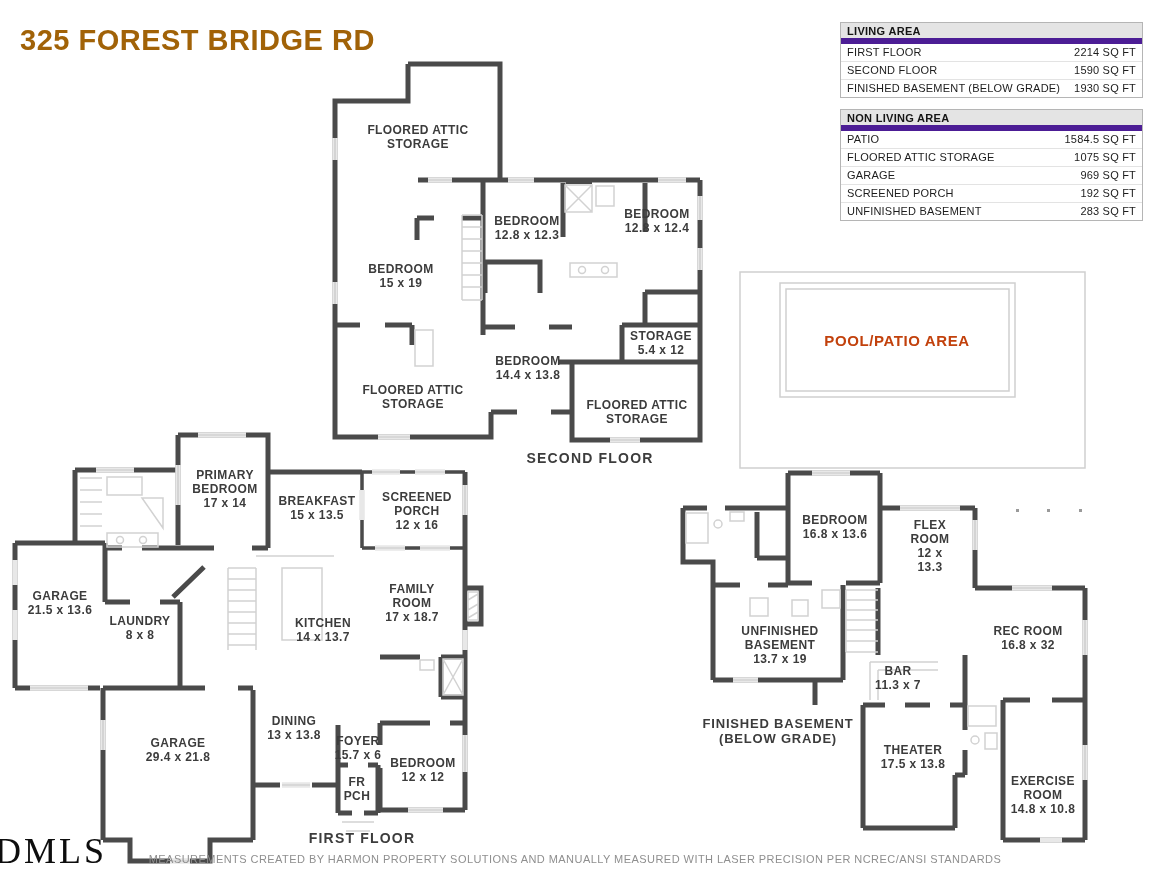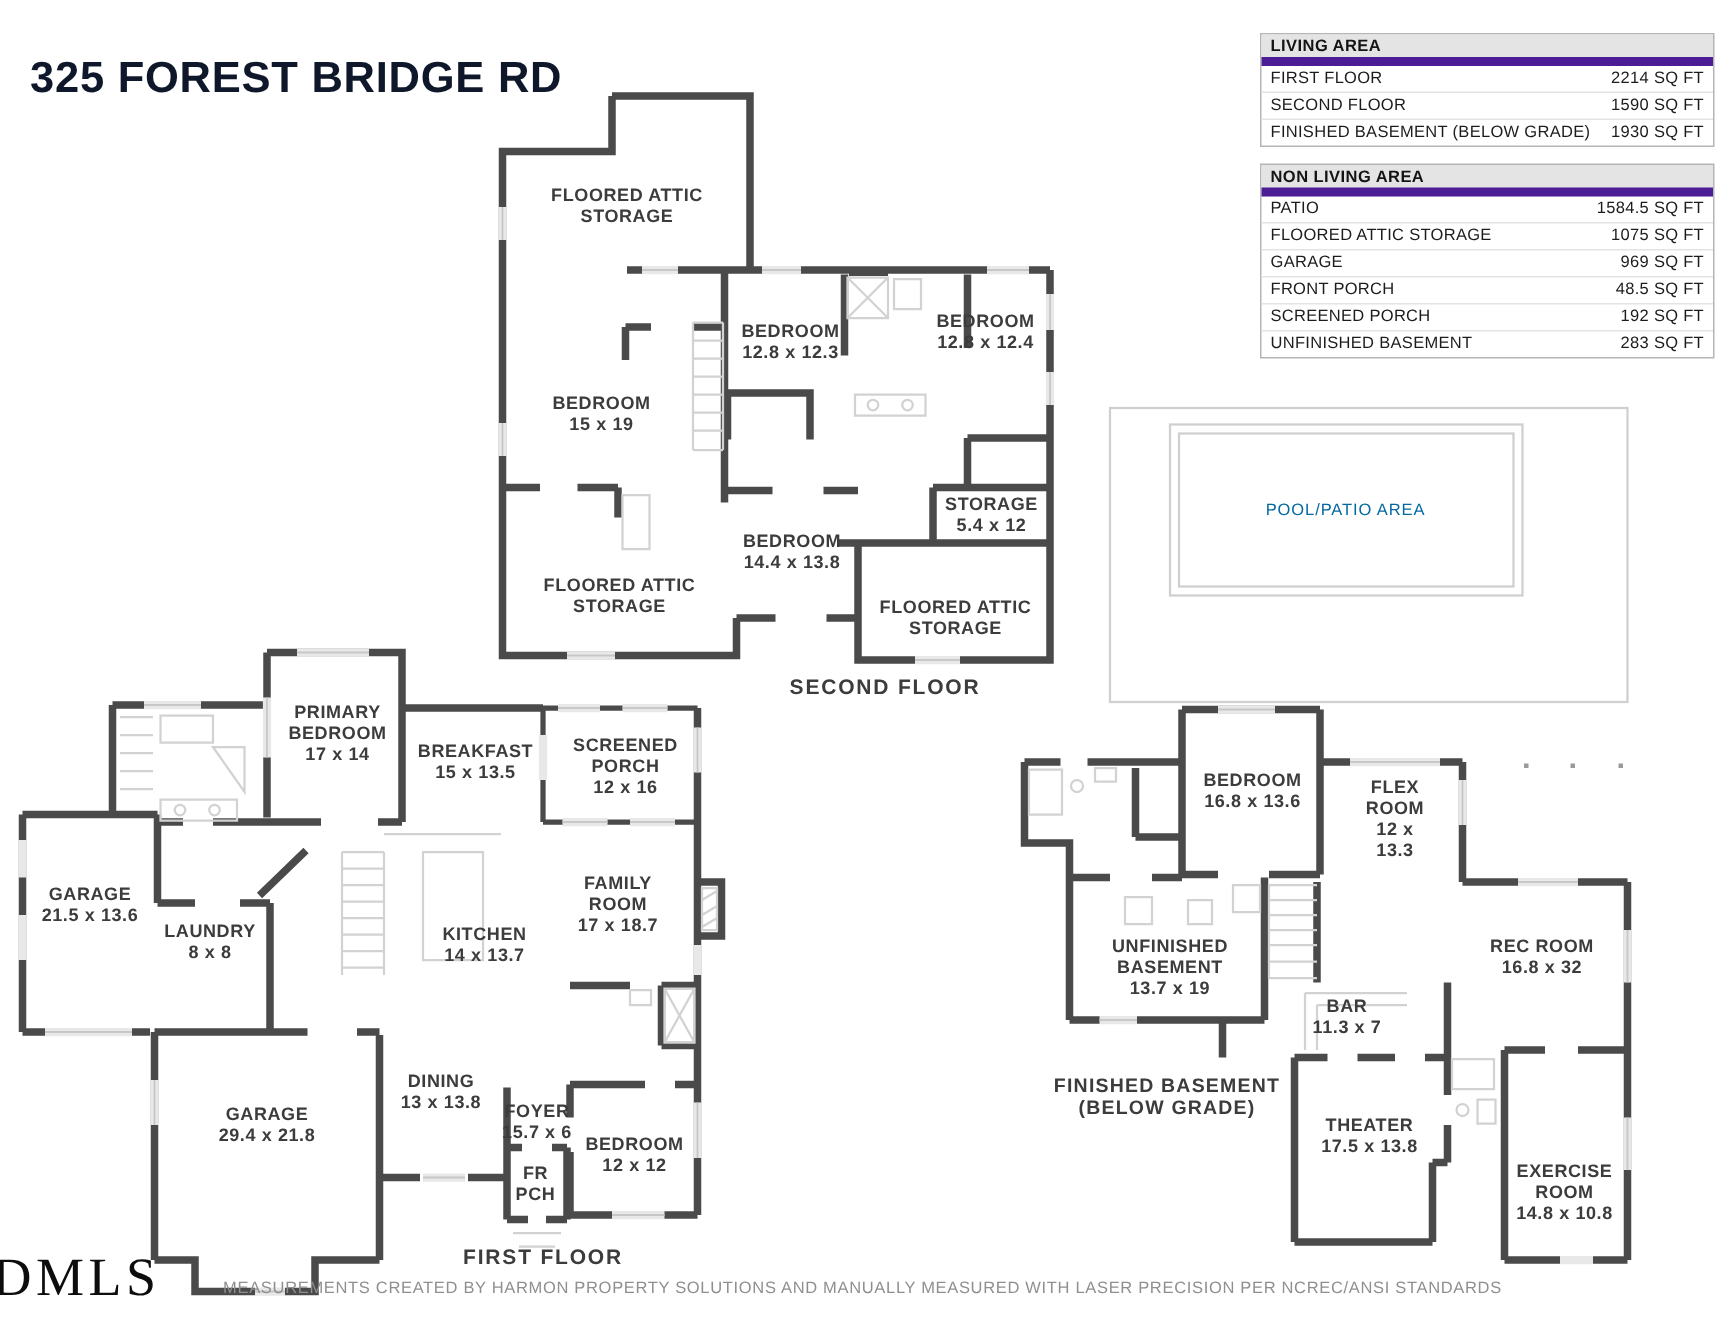--- a/index.html
+++ b/index.html
@@ -1,41 +1,41 @@
 <!DOCTYPE html>
 <html><head>
 <meta charset="utf-8">
 <style>
   html,body{margin:0;padding:0;background:#ffffff;}
   .canvas{position:relative;width:1150px;height:884px;background:#fff;overflow:hidden;
           font-family:"Liberation Sans",sans-serif;color:#222;}
   
   .addr{position:absolute;left:20px;top:24px;}
-  .addr .line1{font-size:29px;font-weight:700;letter-spacing:.5px;color:#0f172a;margin-top:12px;}
+  .addr .line1{font-size:29px;font-weight:700;letter-spacing:.5px;color:#a16207;}
   .addr .line2{font-size:18px;font-weight:400;letter-spacing:1.6px;color:#2a2a2a;margin-top:3px;}
   
   .area-tables{position:absolute;left:840px;top:22px;width:303px;}
   .atable{border:1px solid #b5b5b5;background:#fff;margin-bottom:11px;}
   .thead{background:#e4e4e4;padding:2px 6px 1px 6px;font-size:11px;font-weight:700;
          letter-spacing:.3px;border-bottom:6px solid #4c1d95;color:#141414;}
   .trow{display:flex;justify-content:space-between;padding:1px 6px;font-size:11px;
         border-bottom:1px solid #e3e3e3;letter-spacing:.2px;color:#1c1c1c;line-height:15px;}
   .trow:last-child{border-bottom:none;}
   .trow.total{font-weight:700;}
   .trow .val{text-align:right;white-space:nowrap;margin-left:8px;}
   
   .plan-svg{position:absolute;left:0;top:0;}
   
   .rl{position:absolute;transform:translate(-50%,-50%);text-align:center;color:#3c3c3c;
       font-size:12px;font-weight:700;letter-spacing:.4px;line-height:1.18;}
   .rl .nm,.rl .dims{display:block;}
   .caption{font-size:14px;letter-spacing:1.2px;white-space:nowrap;color:#3c3c3c;}
   .caption-basement{font-size:13px;letter-spacing:.8px;}
   .caption-basement .nm,.caption-basement .dims{display:block;}
-  .pool-label{font-size:11px;font-weight:400;letter-spacing:.6px;white-space:nowrap;color:#0369a1;}
+  .pool-label{font-size:15px;font-weight:700;letter-spacing:.6px;white-space:nowrap;color:#c2410c;}
   
   .disclaimer{position:absolute;left:0;right:0;top:853px;text-align:center;font-size:11px;
               letter-spacing:.45px;color:#8f8f8f;font-weight:400;}
   .mls-logo{position:absolute;left:-5px;top:830px;font-family:"Liberation Serif",serif;
             font-size:36px;font-weight:400;letter-spacing:3px;color:#0d0d0d;}
 </style>
 </head>
 <body>
 
 <div class="canvas">
@@ -143,24 +143,20 @@
       </div>
       <div class="trow">
         <span>FLOORED ATTIC STORAGE</span>
         <span class="val">1075 SQ FT</span>
       </div>
       <div class="trow">
         <span>GARAGE</span>
         <span class="val">969 SQ FT</span>
       </div>
       <div class="trow">
-        <span>FRONT PORCH</span>
-        <span class="val">48.5 SQ FT</span>
-      </div>
-      <div class="trow">
         <span>SCREENED PORCH</span>
         <span class="val">192 SQ FT</span>
       </div>
       <div class="trow">
         <span>UNFINISHED BASEMENT</span>
         <span class="val">283 SQ FT</span>
       </div>
     </div>
   </div>
 

